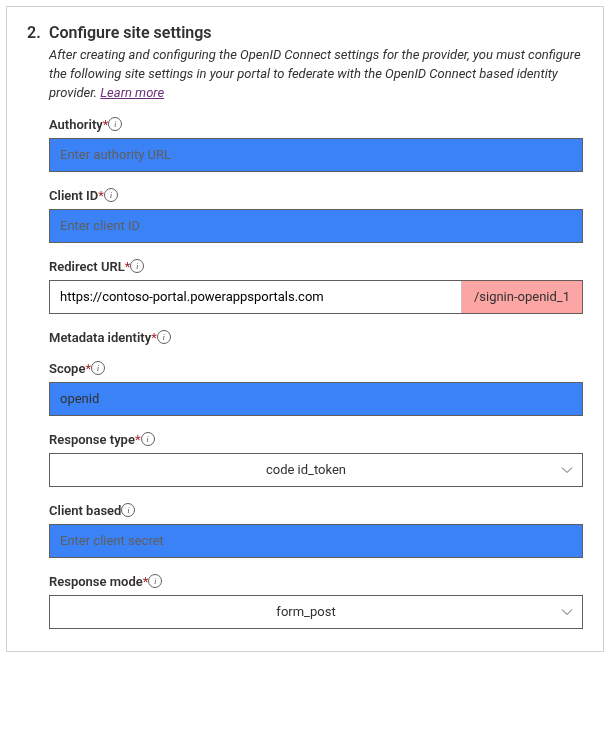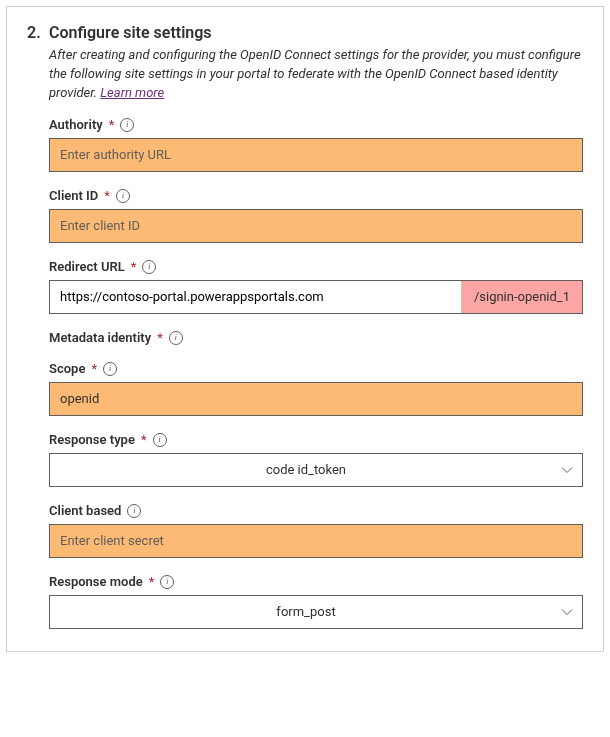--- a/index.html
+++ b/index.html
@@ -23,40 +23,40 @@
     margin:4px 0 14px 22px;
     font-size:13px;
     line-height:1.45;
     color:#323130;
     font-style:italic;
   }
   .desc a { color:#6b2f7a; text-decoration:underline; }
   .fields { margin-left:22px; }
   .field { margin-bottom:16px; }
   .label-row {
-    display:flex; align-items:flex-end; gap:6px;
+    display:flex; align-items:center; 
     font-weight:600; font-size:13px; margin-bottom:6px;
   }
   .req { color:#a4262c; font-weight:400; }
   .info-icon {
     display:inline-flex; align-items:center; justify-content:center;
     width:14px; height:14px; border:1px solid #605e5c; border-radius:50%;
     font-size:9px; line-height:1; color:#605e5c; font-weight:400;
     font-style:italic; font-family:Georgia, serif;
     cursor:default;
   }
   .text-input, .select {
     width:100%;
     height:34px;
     border:1px solid #605e5c;
     padding:0 10px;
     font-size:13px;
     font-family:inherit;
     color:#323130;
-    background:#fdba74;
+    background:#3b82f6;
     outline:none;
   }
   .text-input::placeholder { color:#605e5c; }
   .input-combo {
     display:flex;
     border:1px solid #605e5c;
     height:34px;
   }
   .input-combo input {
     flex:1;

